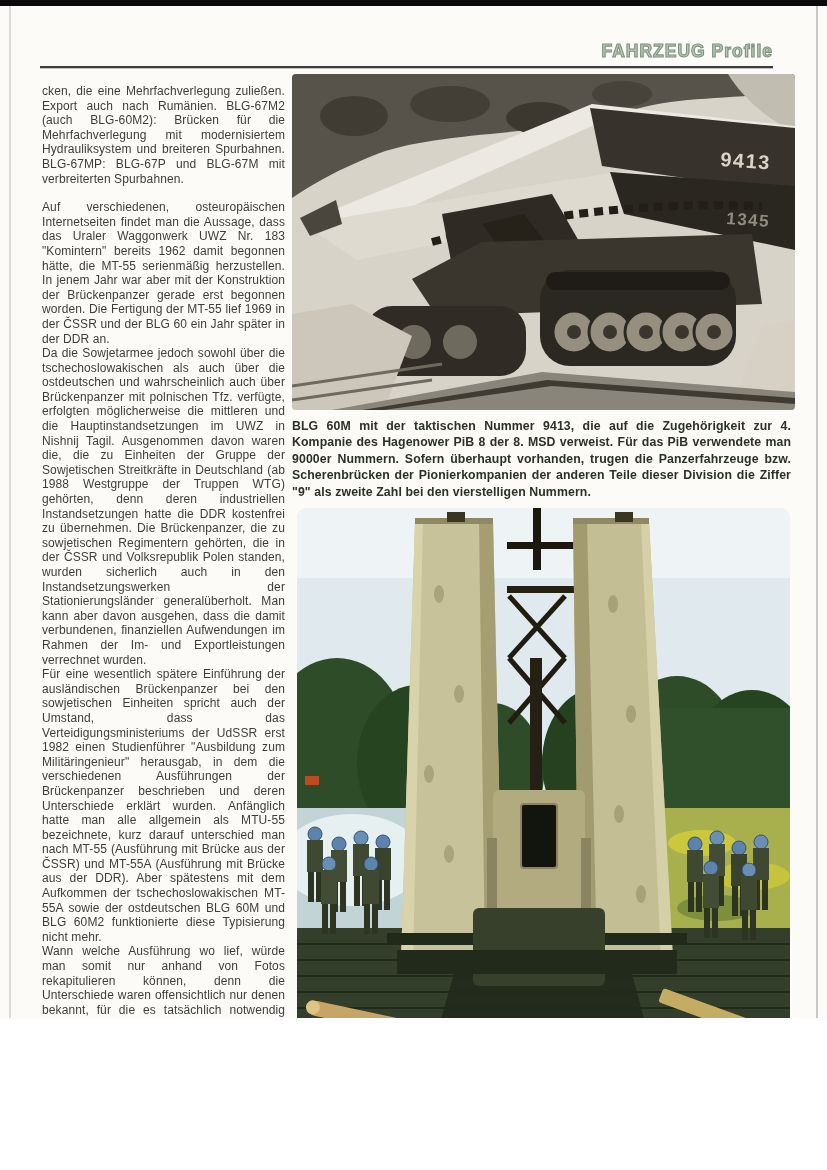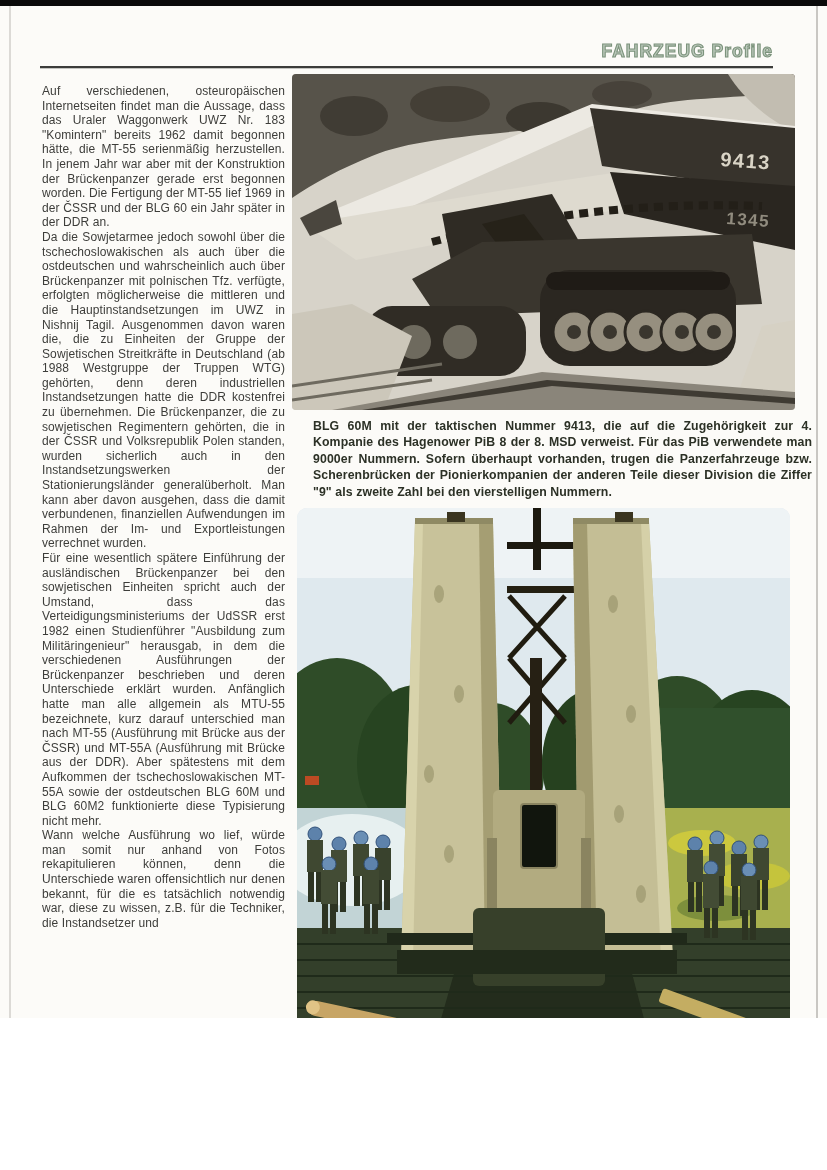--- a/index.html
+++ b/index.html
@@ -30,21 +30,21 @@
             color:#3d3d3a; font-size:12px; line-height:14.6px; text-align:justify; letter-spacing:0.1px; }
   .column p { margin:0; }
   .column p.gap { margin-bottom:14px; }
 
   
   .photo1 { position:absolute; left:292px; top:74px; width:503px; height:336px; border-radius:4px; display:block; }
   .photo2 { position:absolute; left:297px; top:508px; width:493px; height:560px; border-radius:10px; display:block; }
 
   .caption { font-weight:700; font-size:12.3px; line-height:16.4px; text-align:justify;
              color:#2c3126; letter-spacing:0.1px; }
-  .cap1 { position:absolute; left:292px; top:418px; width:499px;margin-left:21px; }
+  .cap1 { position:absolute; left:292px; top:418px; width:499px; }
   .cap2 { position:absolute; left:291px; top:1078px; width:500px; }
 
   
   .footer-issue { position:absolute; left:41px; top:1126px; font-size:14px; color:#55544f;margin-top:29px; }
   .watermark    { position:absolute; left:237px; top:1118px; font-size:31px; color:#0c0c0c; letter-spacing:0.5px; }
   .page-number  { position:absolute; left:752px; top:1126px; font-size:11.5px; color:#3a3a38;text-align:right; }
 
   .svgtext { font-family:"Liberation Sans","DejaVu Sans",sans-serif; font-weight:700; }
 </style>
 </head>
@@ -55,20 +55,21 @@
   <div class="edge-top"></div>
   <div class="edge-left"></div>
   <div class="edge-right"></div>
   <div class="edge-bottom"></div>
   <div class="corner-br"></div>
 
   <div class="brand">FAHRZEUG Profile</div>
   <div class="header-rule"></div>
 
   <div class="column">
+    <p class="gap">cken, die eine Mehrfachverlegung zuließen. Export auch nach Rumänien. BLG-67M2 (auch BLG-60M2): Brücken für die Mehrfachverlegung mit modernisiertem Hydrauliksystem und breiteren Spurbahnen. BLG-67MP: BLG-67P und BLG-67M mit verbreiterten Spurbahnen.</p>
     <p>Auf verschiedenen, osteuropäischen Internetseiten findet man die Aussage, dass das Uraler Waggonwerk UWZ Nr. 183 "Komintern" bereits 1962 damit begonnen hätte, die MT-55 serienmäßig herzustellen. In jenem Jahr war aber mit der Konstruktion der Brückenpanzer gerade erst begonnen worden. Die Fertigung der MT-55 lief 1969 in der ČSSR und der BLG 60 ein Jahr später in der DDR an.</p>
     <p>Da die Sowjetarmee jedoch sowohl über die tschechoslowakischen als auch über die ostdeutschen und wahrscheinlich auch über Brückenpanzer mit polnischen Tfz. verfügte, erfolgten möglicherweise die mittleren und die Hauptinstandsetzungen im UWZ in Nishnij Tagil. Ausgenommen davon waren die, die zu Einheiten der Gruppe der Sowjetischen Streitkräfte in Deutschland (ab 1988 Westgruppe der Truppen WTG) gehörten, denn deren industriellen Instandsetzungen hatte die DDR kostenfrei zu übernehmen. Die Brückenpanzer, die zu sowjetischen Regimentern gehörten, die in der ČSSR und Volksrepublik Polen standen, wurden sicherlich auch in den Instandsetzungswerken der Stationierungsländer generalüberholt. Man kann aber davon ausgehen, dass die damit verbundenen, finanziellen Aufwendungen im Rahmen der Im- und Exportleistungen verrechnet wurden.</p>
     <p>Für eine wesentlich spätere Einführung der ausländischen Brückenpanzer bei den sowjetischen Einheiten spricht auch der Umstand, dass das Verteidigungsministeriums der UdSSR erst 1982 einen Studienführer "Ausbildung zum Militäringenieur" herausgab, in dem die verschiedenen Ausführungen der Brückenpanzer beschrieben und deren Unterschiede erklärt wurden. Anfänglich hatte man alle allgemein als MTU-55 bezeichnete, kurz darauf unterschied man nach MT-55 (Ausführung mit Brücke aus der ČSSR) und MT-55A (Ausführung mit Brücke aus der DDR). Aber spätestens mit dem Aufkommen der tschechoslowakischen MT-55A sowie der ostdeutschen BLG 60M und BLG 60M2 funktionierte diese Typisierung nicht mehr.</p>
     <p>Wann welche Ausführung wo lief, würde man somit nur anhand von Fotos rekapitulieren können, denn die Unterschiede waren offensichtlich nur denen bekannt, für die es tatsächlich notwendig war, diese zu wissen, z.B. für die Techniker, die Instandsetzer und</p>
   </div>
 
   <svg class="photo1" viewBox="0 0 503 336" preserveAspectRatio="none" xmlns="http://www.w3.org/2000/svg">
     <rect width="503" height="336" fill="#d7d3c9"></rect>
 
     <path d="M0,0 H503 V16 C430,28 380,20 330,40 C260,62 140,56 80,82 C50,94 20,110 0,124 Z" fill="#57534a"></path>

